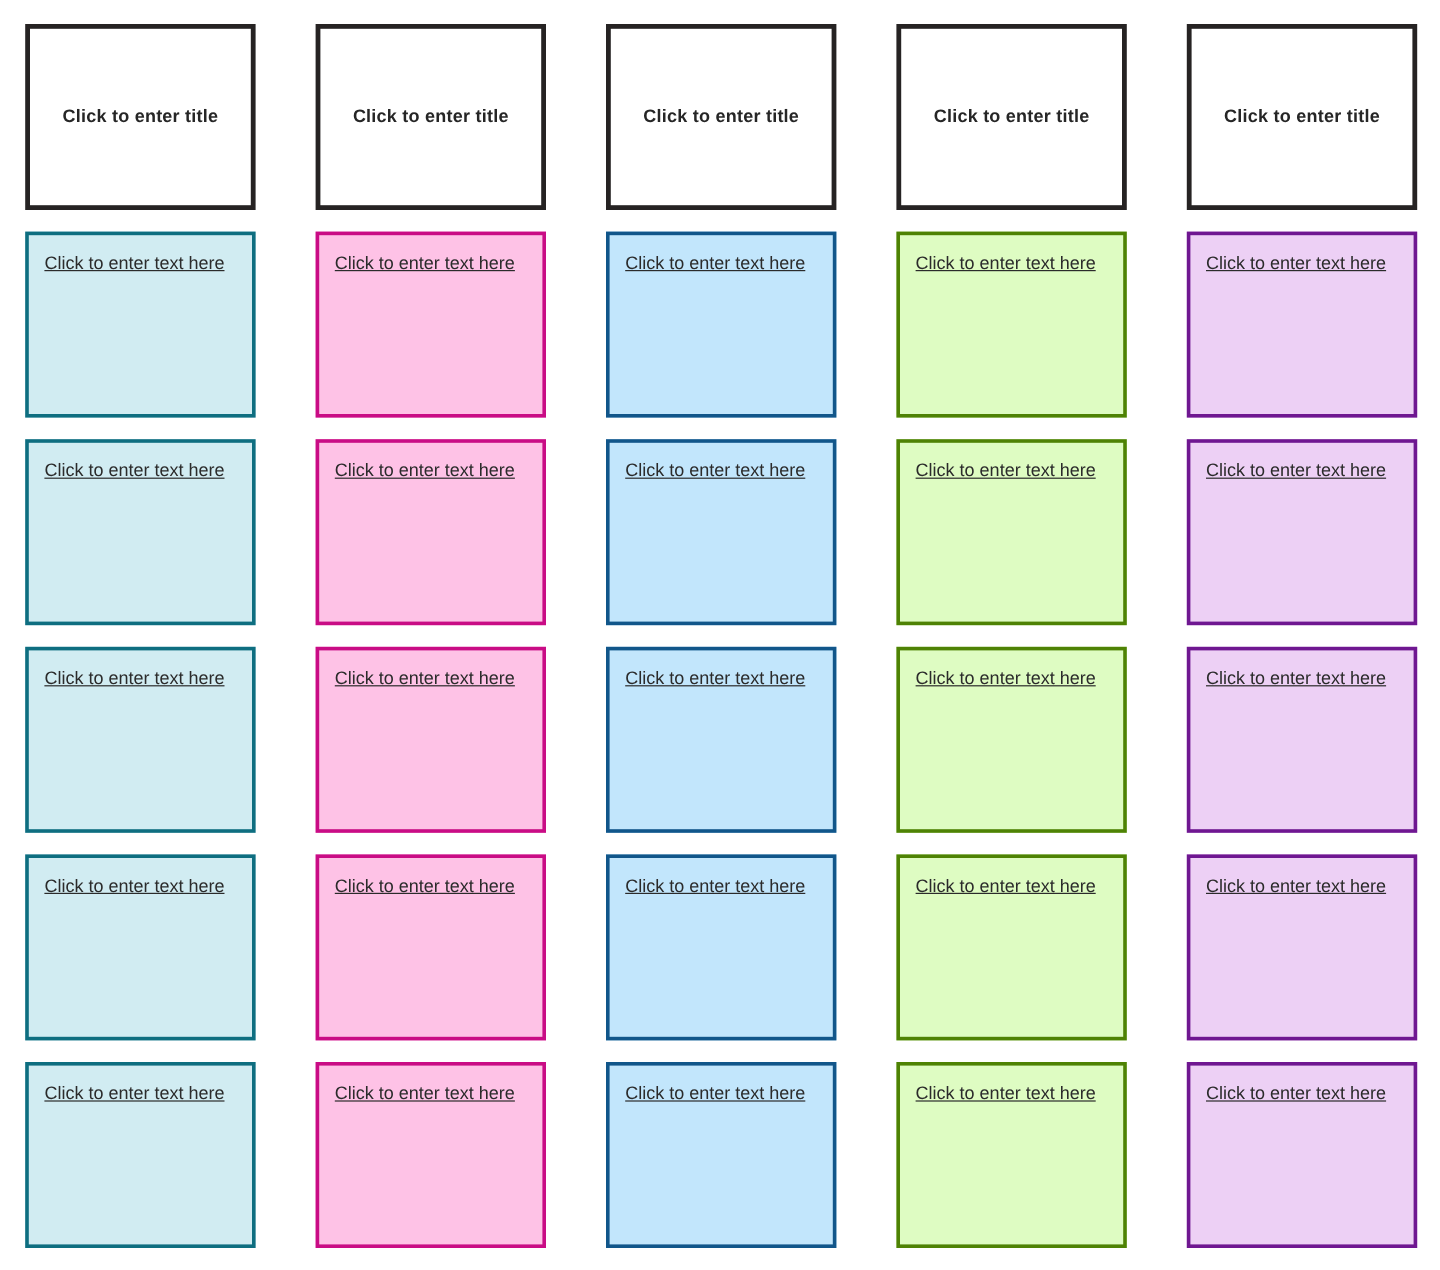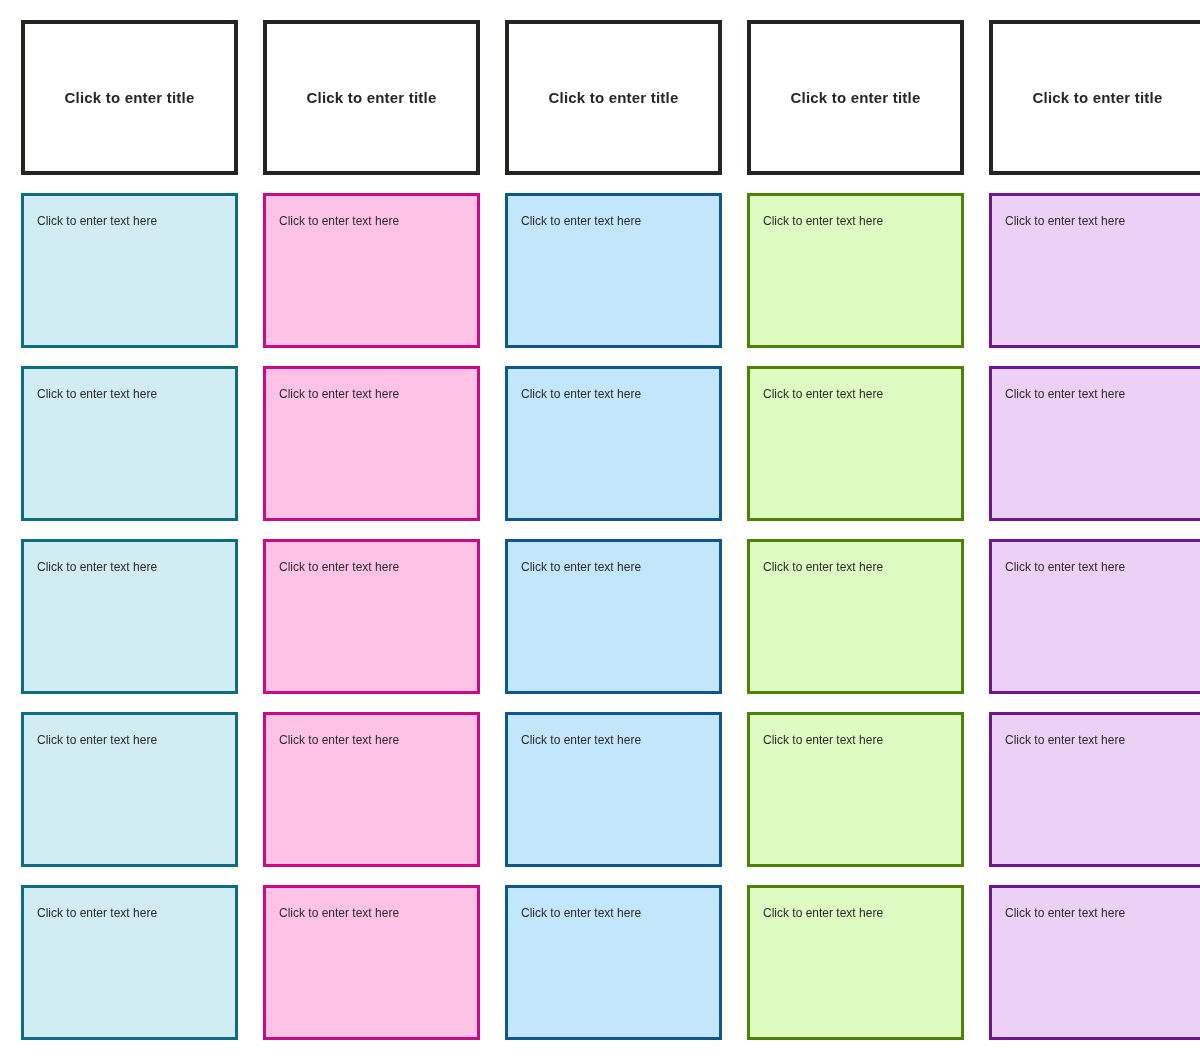--- a/index.html
+++ b/index.html
@@ -24,21 +24,21 @@
     gap: 51px;
   }
   .column {
     display: flex;
     flex-direction: column;
     gap: 18px;
     width: 191px;
   }
   .card {
     box-sizing: border-box;
-    width: 217px;
+    width: 192px;
     height: 155px;
   }
   .title-card {
     border: 4px solid #262323;
     background: #ffffff;
     display: flex;
     align-items: center;
     justify-content: center;
     text-align: center;
     cursor: pointer;
@@ -48,22 +48,23 @@
     font-size: 15px;
     color: #262626;
     letter-spacing: 0.2px;
   }
   .text-card {
     border: 3px solid;
     padding: 15px 12px 0 13px;
     cursor: pointer;
   }
   .body-text {
-    font-size: 12px;
+    font-size: 15px;
     color: #2b2b2b;
+    text-decoration: underline;
   }
 </style>
 </head>
 <body>
 
 <div class="canvas">
   <div class="board">
       <div class="column">
         <div class="card title-card" style="border-color: rgb(38, 35, 35); background: rgb(255, 255, 255);">
           <span class="title-text" style="color: rgb(38, 38, 38);">Click to enter title</span>

